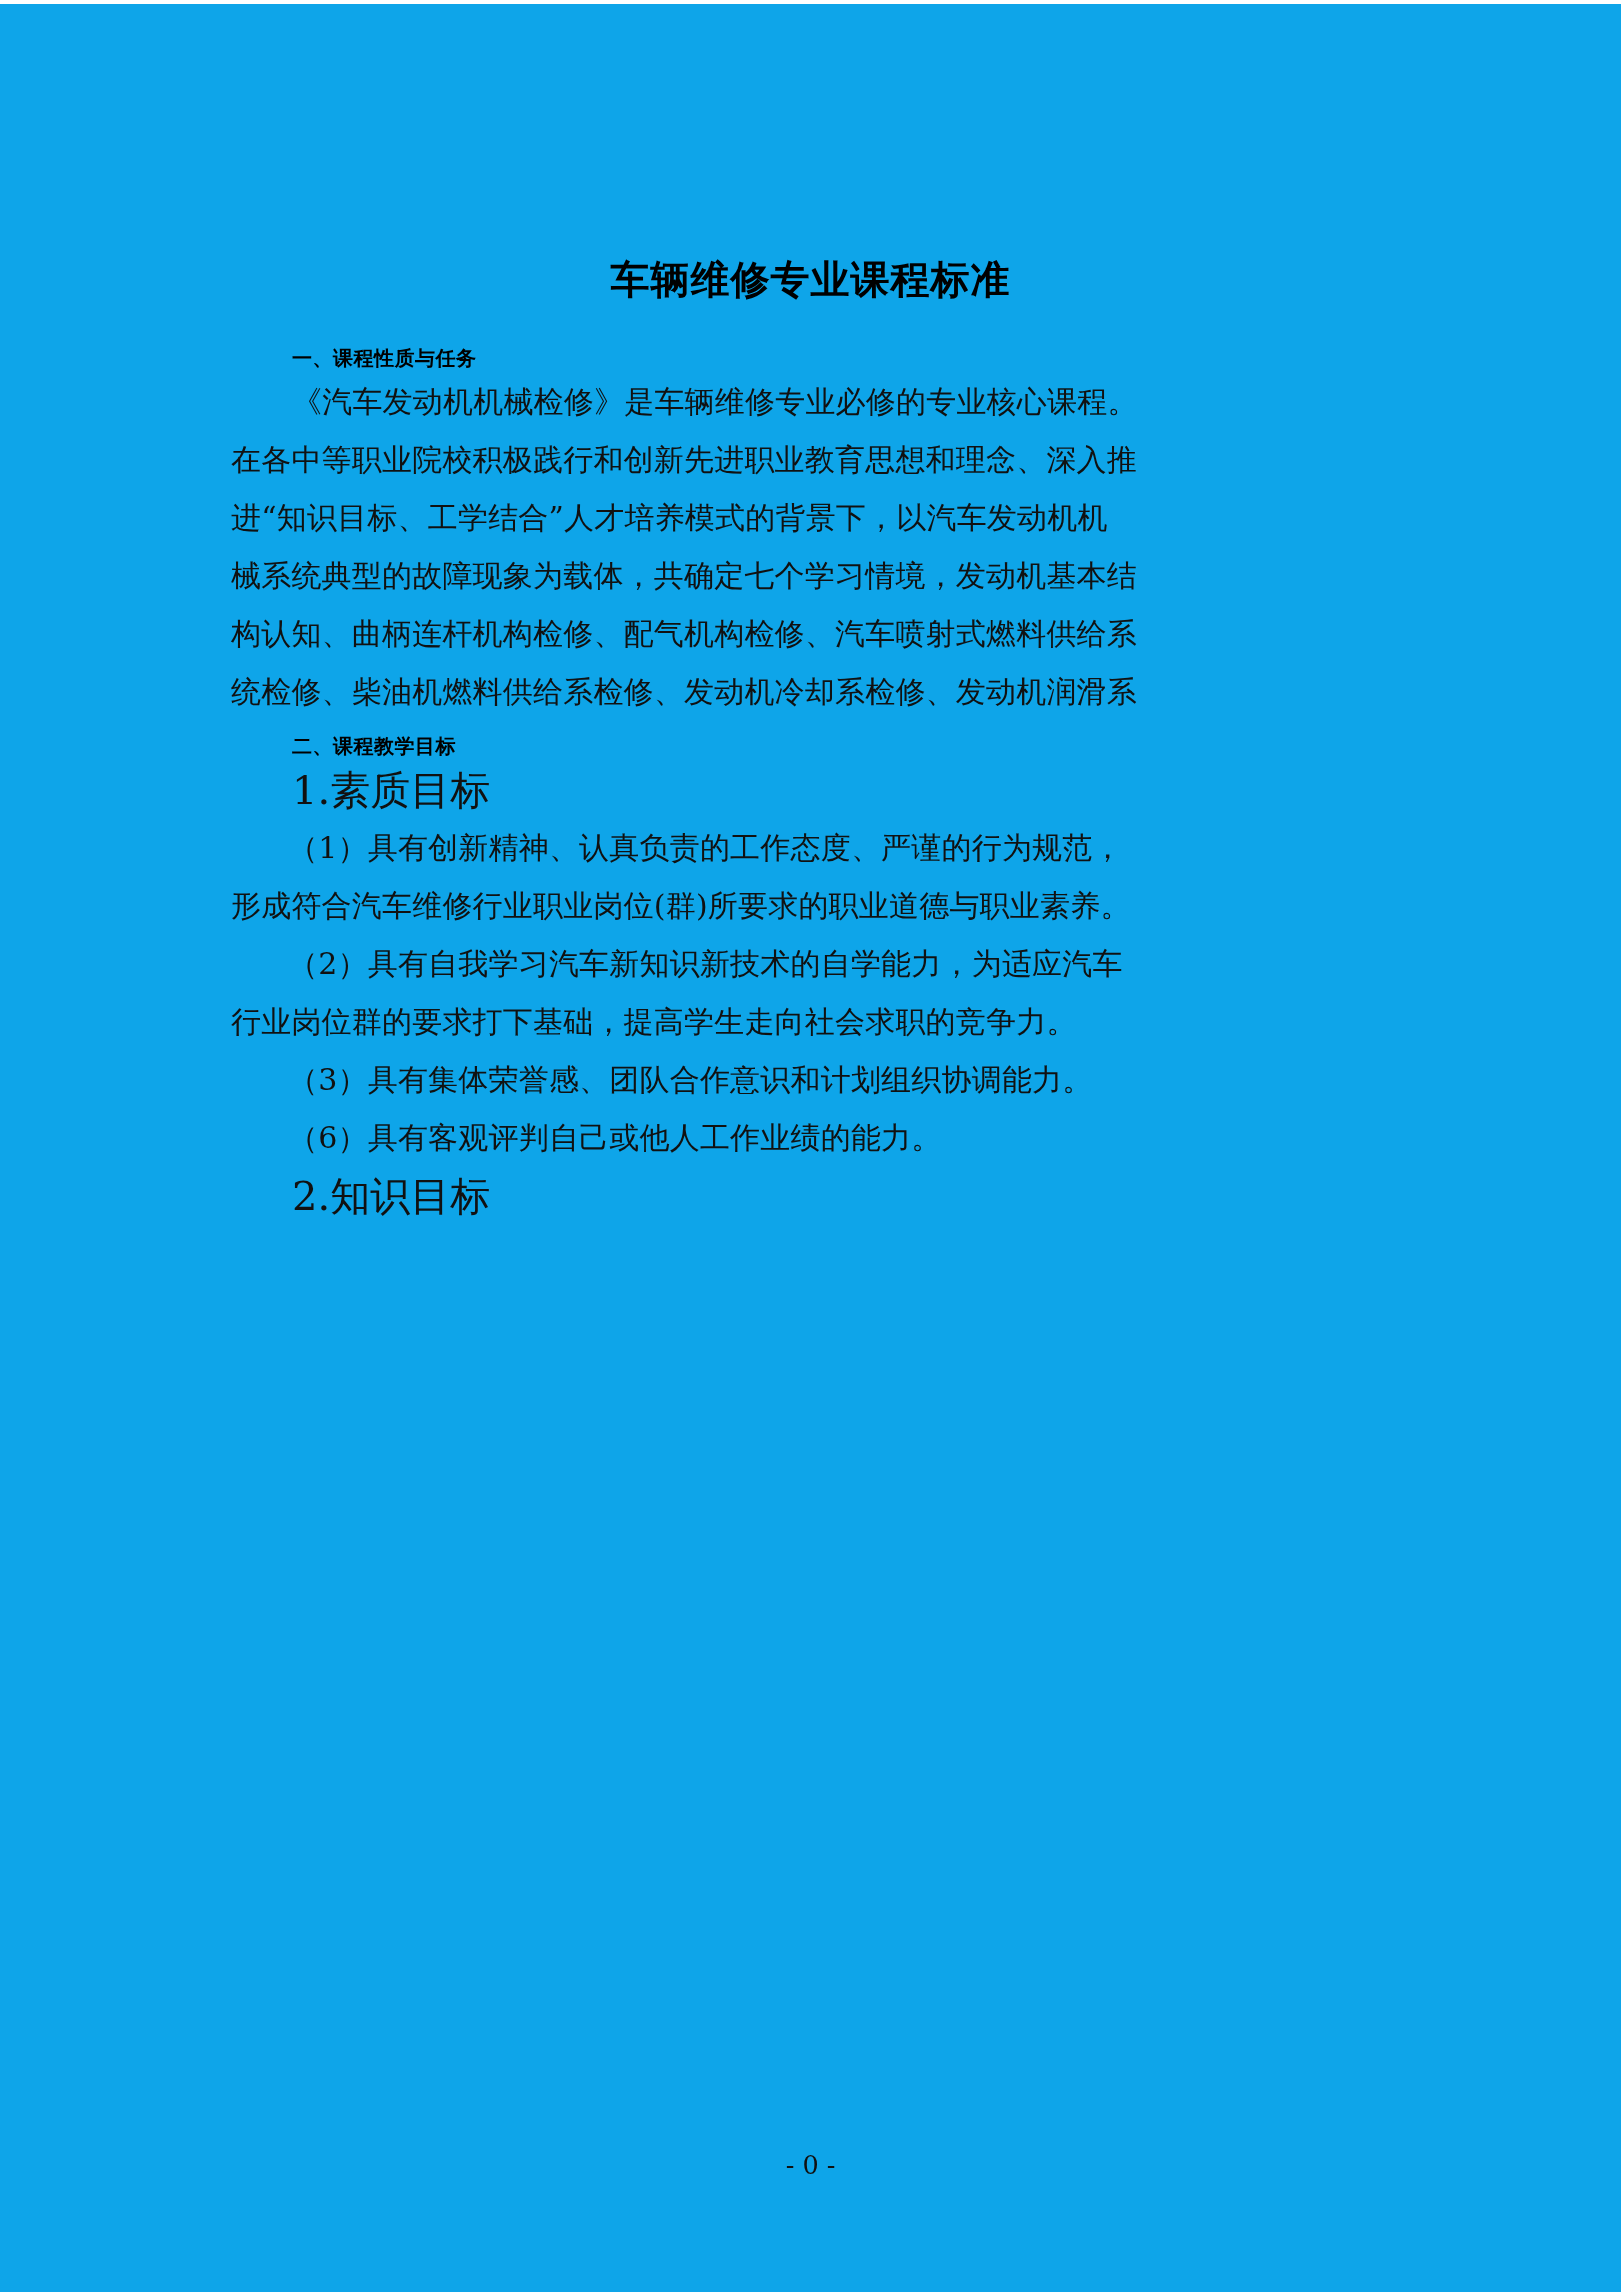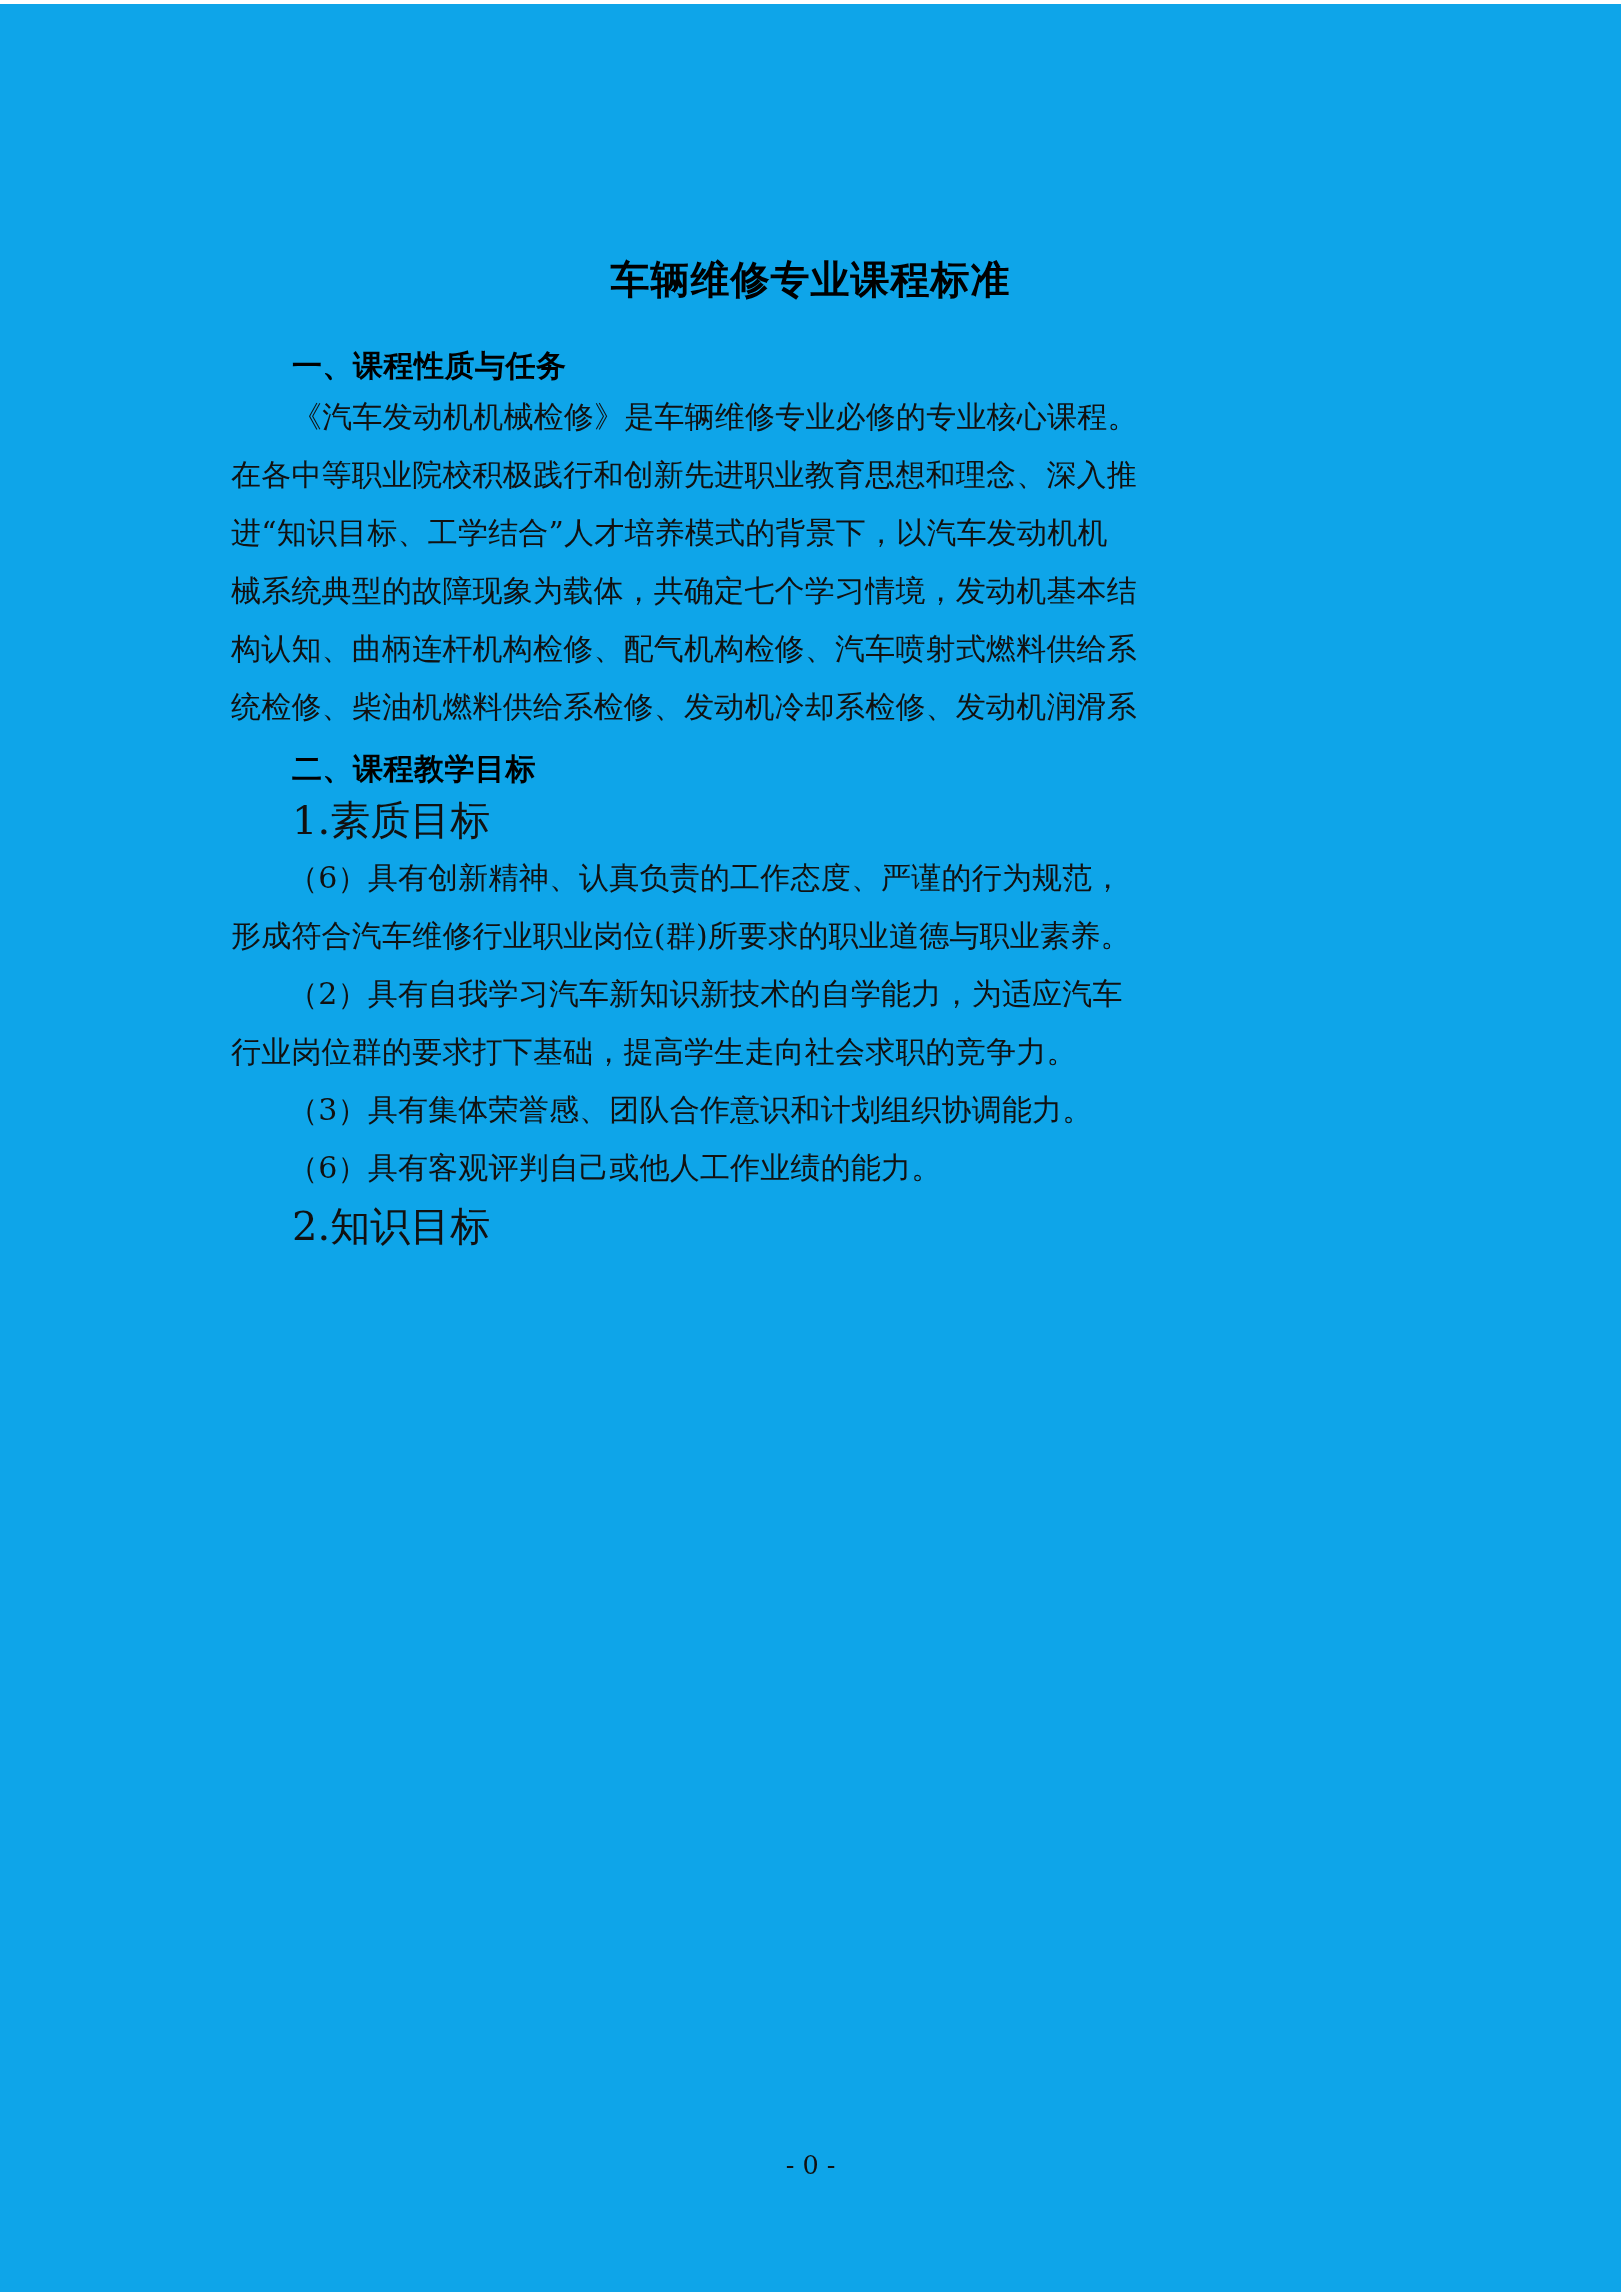--- a/index.html
+++ b/index.html
@@ -46,21 +46,21 @@
     letter-spacing: 1px;
     line-height: 1.2;
     color: #000000;
   }
   .h-section {
     margin: 0;
     padding-top: 39px;
     padding-left: 61px;
     font-family: "DejaVu Sans", "Liberation Sans", sans-serif;
     font-weight: bold;
-    font-size: 30px;
+    font-size: 20px;
     letter-spacing: 0.5px;
     line-height: 1.5;
     color: #000000;
   }
   .h-section.tight {
     padding-top: 9.8px;
   }
   .para {
     margin: 0;
     font-size: 30px;
@@ -117,21 +117,21 @@
       <span class="ln">械系统典型的故障现象为载体，共确定七个学习情境，发动机基本结</span>
       <span class="ln">构认知、曲柄连杆机构检修、配气机构检修、汽车喷射式燃料供给系</span>
       <span class="ln">统检修、柴油机燃料供给系检修、发动机冷却系检修、发动机润滑系</span>
     </div>
 
     <h3 class="h-section tight">二、课程教学目标</h3>
 
     <p class="sublabel">1.素质目标</p>
 
     <div class="para">
-      <span class="ln indent-paren">（6）具有创新精神、认真负责的工作态度、严谨的行为规范，</span>
+      <span class="ln indent-paren">（1）具有创新精神、认真负责的工作态度、严谨的行为规范，</span>
       <span class="ln">形成符合汽车维修行业职业岗位(群)所要求的职业道德与职业素养。</span>
     </div>
 
     <div class="para">
       <span class="ln indent-paren">（2）具有自我学习汽车新知识新技术的自学能力，为适应汽车</span>
       <span class="ln">行业岗位群的要求打下基础，提高学生走向社会求职的竞争力。</span>
     </div>
 
     <div class="para">
       <span class="ln indent-paren">（3）具有集体荣誉感、团队合作意识和计划组织协调能力。</span>

